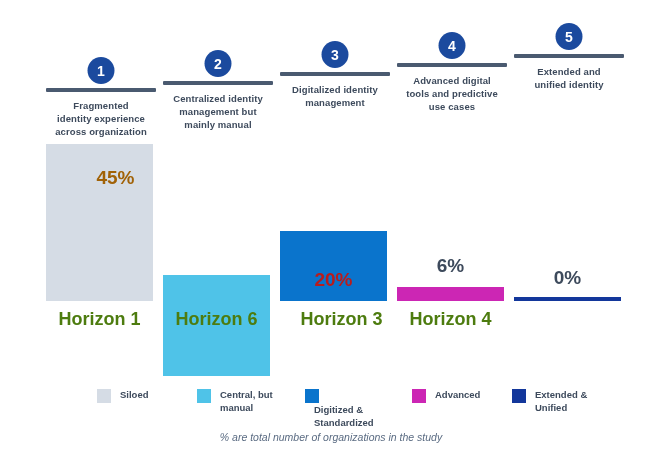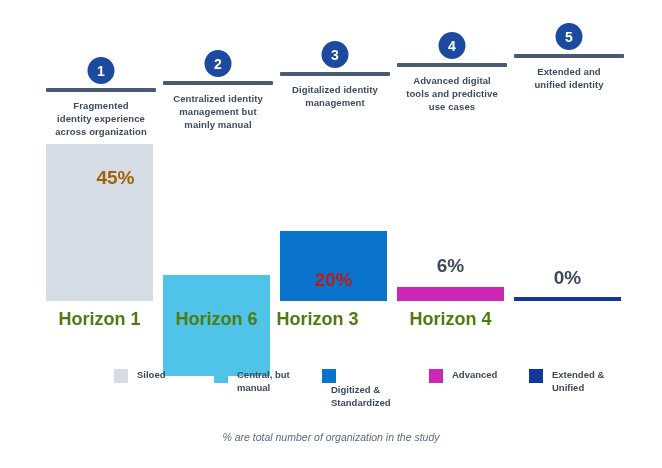--- a/index.html
+++ b/index.html
@@ -41,21 +41,21 @@
     position:absolute;left:0;width:100%;text-align:center;
     font-size:19px;font-weight:bold;line-height:1;
   }
   .axlabel{
     position:absolute;left:0;width:100%;text-align:center;
     font-size:18px;font-weight:bold;color:#4d7c0f;
     top:309px;
   }
 
   
-  .legend{position:absolute;left:0;top:368px;width:594px;height:40px;margin-left:17px;}
+  .legend{position:absolute;left:0;top:388px;width:594px;height:40px;}
   .lgitem{position:absolute;top:0;display:flex;align-items:flex-start;}
   .lgsw{width:14px;height:14px;flex:0 0 14px;margin-top:1px;}
   .lgtx{
     margin-left:9px;font-size:9.5px;font-weight:bold;line-height:13px;
     color:#3d4a5c;white-space:pre-line;
   }
 
   
   .footnote{
     position:absolute;left:0;top:431px;width:662px;
@@ -115,21 +115,21 @@
     <div class="col" style="left:163px;top:0;width:107px;height:376px;">
       <div class="bar" style="height:101px;background:#4fc3e8;"></div>
       <div class="barval" style="top:224px;color:#ffffff;">29%</div>
     </div>
     <div class="axlabel" style="left:163px;width:107px;">Horizon 6</div>
 
     <div class="col" style="left:280px;top:0;width:107px;height:301px;">
       <div class="bar" style="height:70px;background:#0a74cc;"></div>
       <div class="barval" style="top:270px;color:#b91c1c;">20%</div>
     </div>
-    <div class="axlabel" style="left:264px;width:107px;">Horizon 3</div>
+    <div class="axlabel" style="left:288px;width:107px;">Horizon 3</div>
 
     <div class="col" style="left:397px;top:0;width:107px;height:301px;">
       <div class="bar" style="height:14px;background:#cc26b4;"></div>
       <div class="barval" style="top:256px;color:#3d4a5c;">6%</div>
     </div>
     <div class="axlabel" style="left:397px;width:107px;">Horizon 4</div>
 
     <div class="col" style="left:514px;top:0;width:107px;height:301px;">
       <div class="bar" style="height:4px;background:#13379b;"></div>
       <div class="barval" style="top:268px;color:#3d4a5c;">0%</div>
@@ -155,15 +155,15 @@
       <div class="lgsw" style="background:#cc26b4;"></div>
       <div class="lgtx">Advanced</div>
     </div>
     <div class="lgitem" style="left:512px;width:110px;">
       <div class="lgsw" style="background:#13379b;"></div>
       <div class="lgtx">Extended &amp;
 Unified</div>
     </div>
   </div>
 
-  <div class="footnote">% are total number of organization in the study</div>
+  <div class="footnote">% are total number of organizations in the study</div>
 
 </div>
 
 </body></html>

